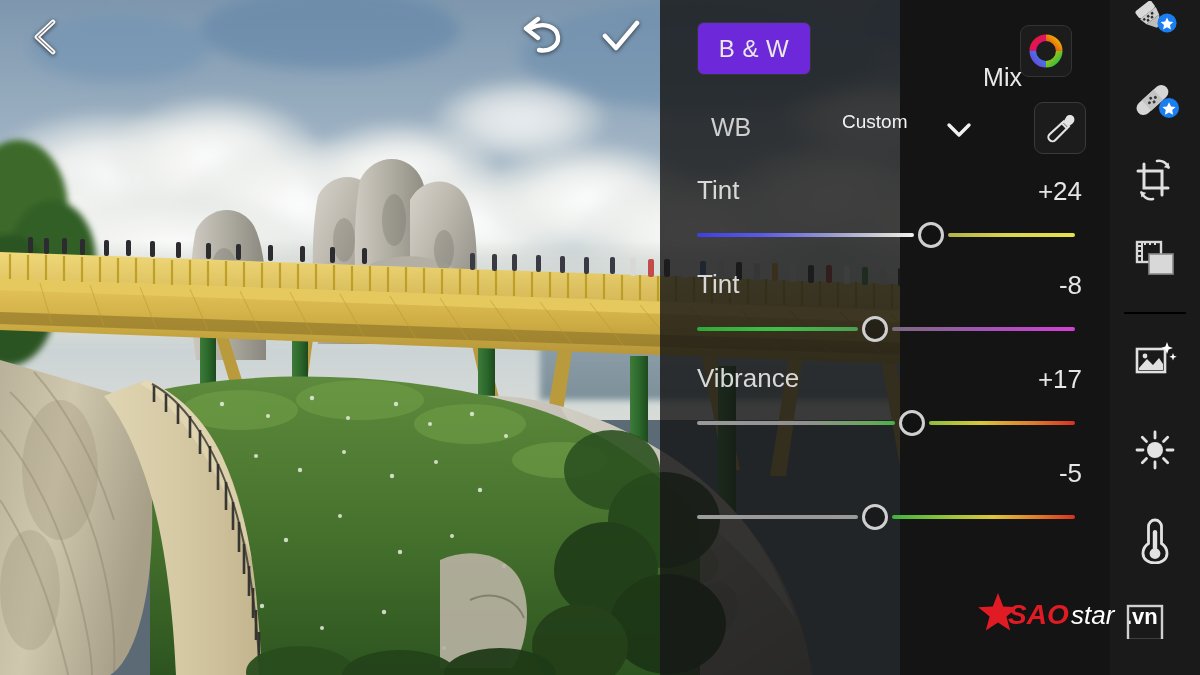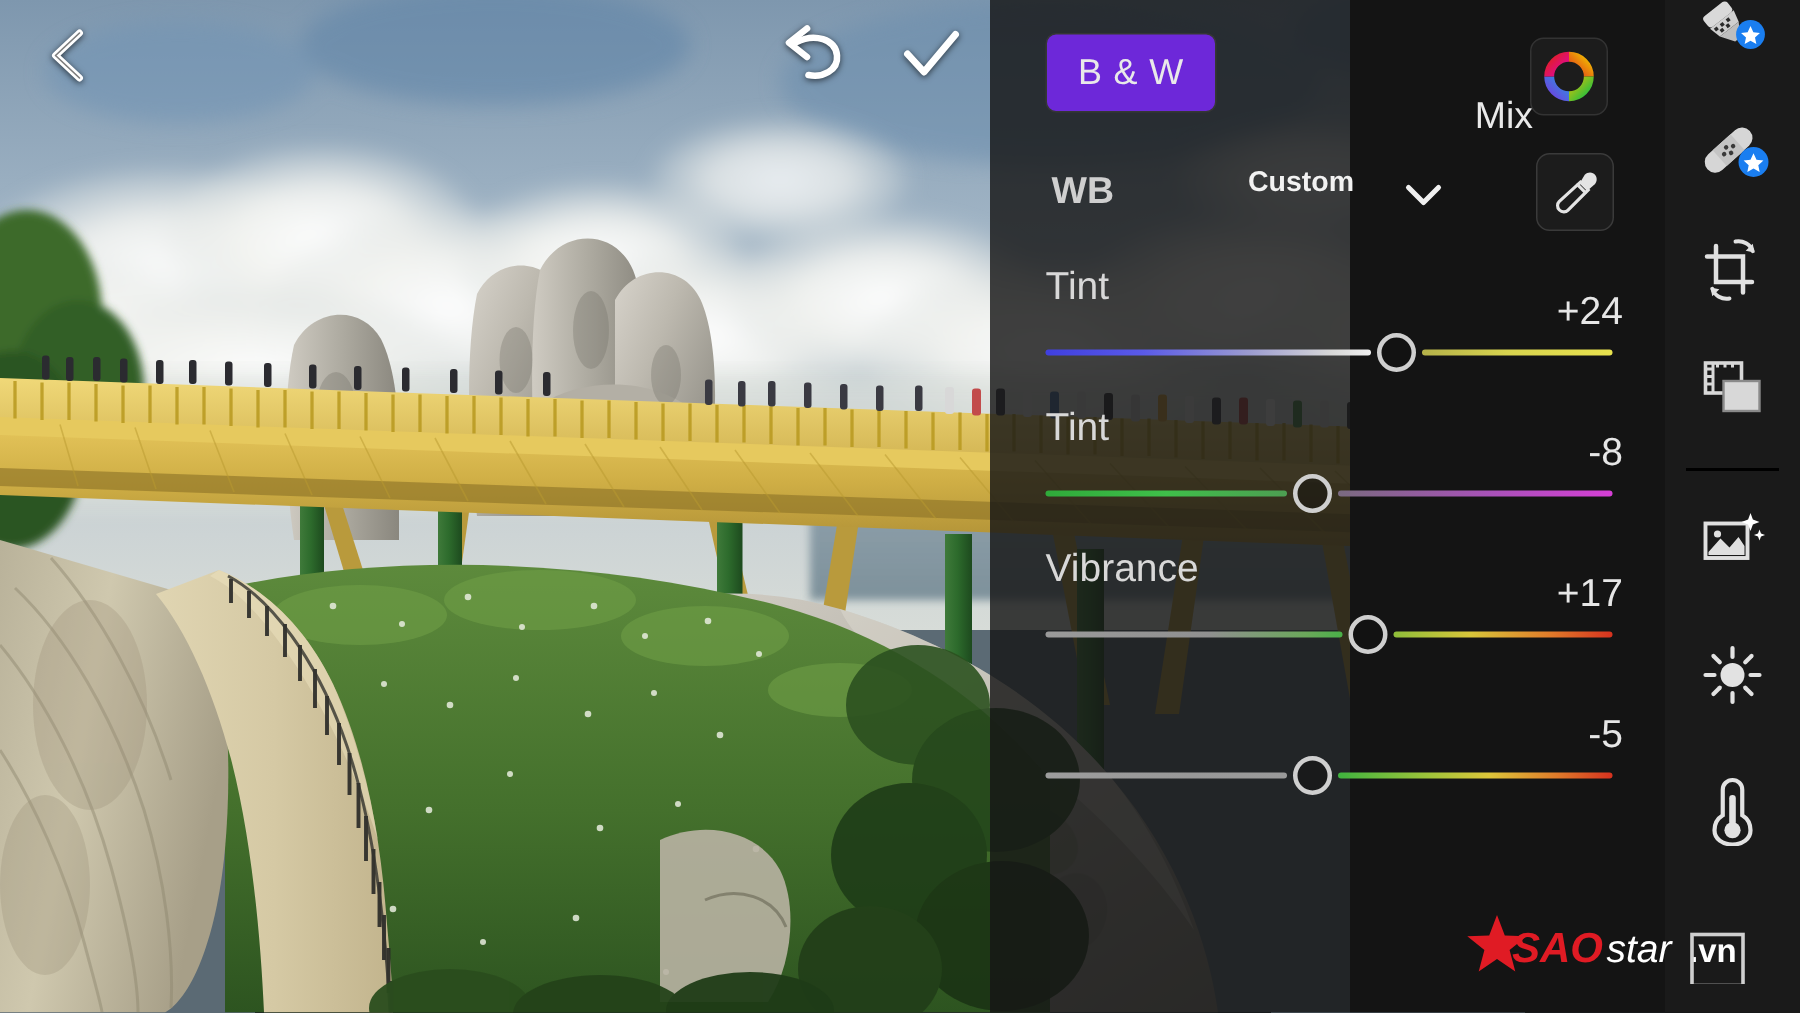--- a/index.html
+++ b/index.html
@@ -125,22 +125,22 @@
     display: flex;
     align-items: center;
     justify-content: center;
     cursor: pointer;
     box-sizing: border-box;
   }
 
   
   .wb-row {
     position: absolute;
-    left: 4px; top: 100px;
-    width: 450px; height: 60px; font-weight: bold;
+    left: 14px; top: 100px;
+    width: 450px; height: 60px;
   }
   .wb-label {
     position: absolute;
     left: 37px; top: 13px;
     color: #cfcfcf;
     font-size: 25px;
   }
   .wb-value {
     position: absolute;
     left: 168px; top: 11px;
@@ -172,21 +172,21 @@
   .slider-group { position: absolute; left: 0; width: 450px; height: 94px; }
   .sl-name {
     position: absolute;
     left: 37px; top: 0;
     color: #d8d8d8;
     font-size: 26px;
     white-space: nowrap;
   }
   .sl-value {
     position: absolute;
-    right: 28px; top: 17px;
+    right: 28px; top: 1px;
     color: #e6e6e6;
     font-size: 26px;
     text-align: right;
   }
   .sl-track-wrap {
     position: absolute;
     left: 37px; top: 47px;
     width: 378px; height: 26px;
   }
   .sl-track {
@@ -227,21 +227,21 @@
   .rail-divider {
     position: absolute;
     left: 14px;
     width: 62px; height: 2px;
     background: #000;
   }
 
   
   .watermark {
     position: absolute;
-    left: 978px; top: 608px;
+    left: 978px; top: 591px;
     width: 200px; height: 48px;
     z-index: 40;
     display: flex;
     align-items: center;
     pointer-events: none;
     text-decoration: underline;
   }
 </style>
 </head>
 <body>

